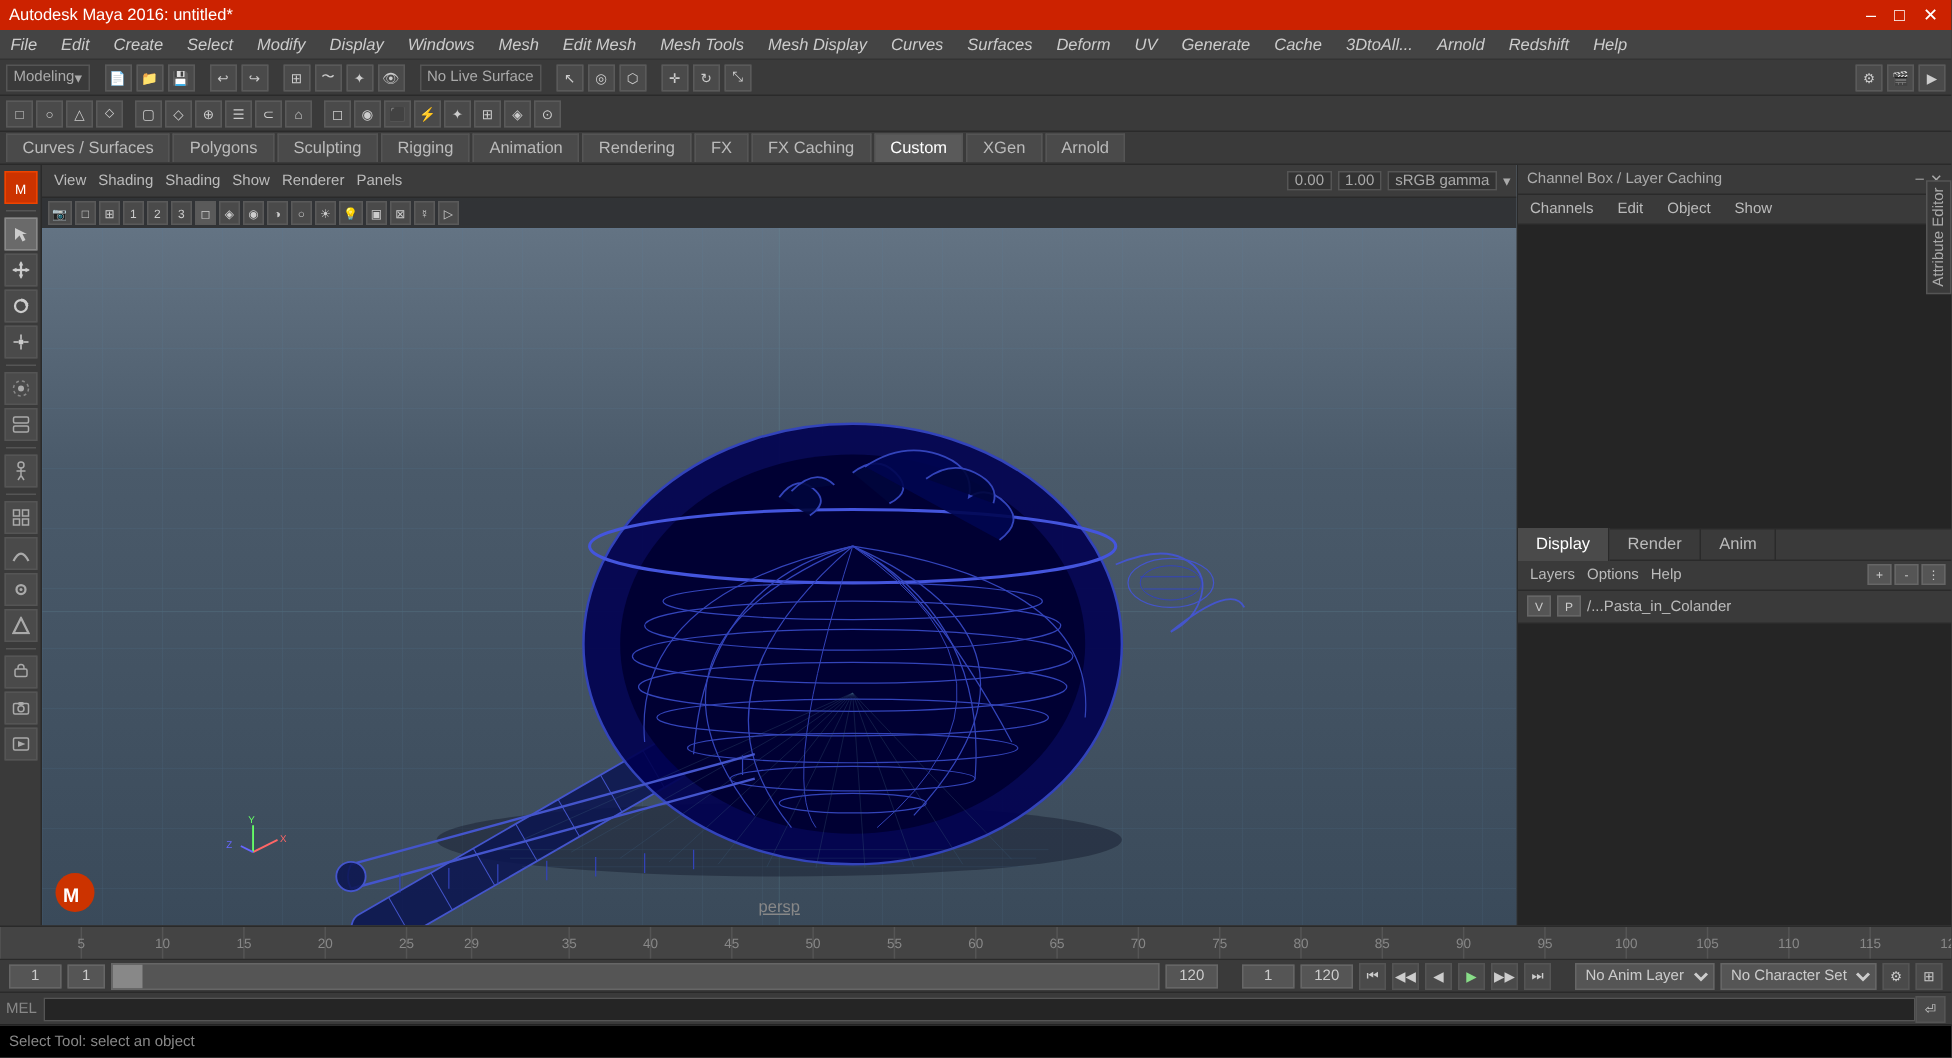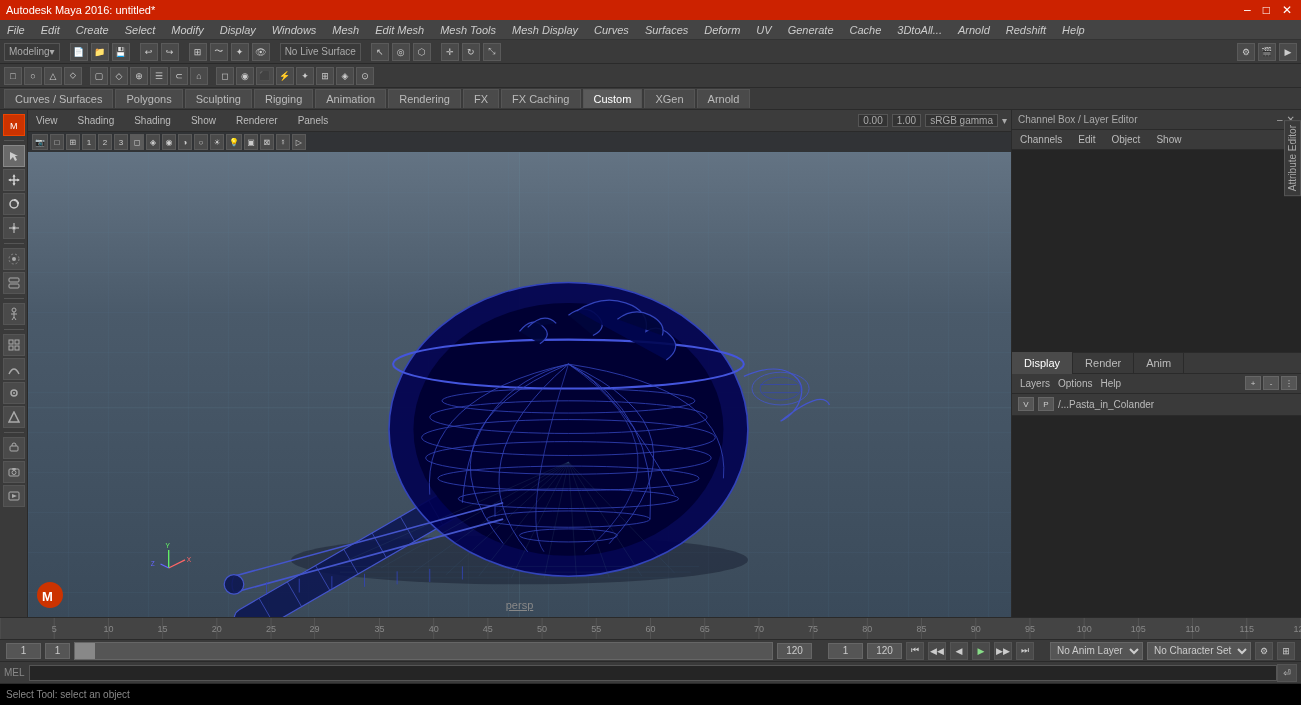--- a/index.html
+++ b/index.html
@@ -164,21 +164,21 @@
       overflow: hidden;
     }
 
     
     #viewport-top-toolbar {
       height: 22px;
       background: #3c3c3c;
       display: flex;
       align-items: center;
       padding: 0 4px;
-      gap: 12px;
+      gap: 0;
       border-bottom: 1px solid #2a2a2a;
     }
     .vp-menu {
       color: #bbb;
       font-size: 10px;
       cursor: pointer;
       padding: 1px 4px;
     }
 
     
@@ -806,21 +806,21 @@
           <circle cx="14" cy="14" r="13" fill="#cc3300"></circle>
           <text x="6" y="20" fill="white" font-size="13" font-weight="bold">M</text>
         </svg>
       </div>
 
     </div>
   </div>
 
   <div id="right-panel">
     <div id="right-panel-title">
-      <span>Channel Box / Layer Editor</span>
+      <span>Channel Box / Layer Caching</span>
       <div style="display:flex; gap:4px;">
         <span style="cursor:pointer;">–</span>
         <span style="cursor:pointer;">✕</span>
       </div>
     </div>
     <div id="right-panel-menus">
       <span class="vp-menu">Channels</span>
       <span class="vp-menu">Edit</span>
       <span class="vp-menu">Object</span>
       <span class="vp-menu">Show</span>

